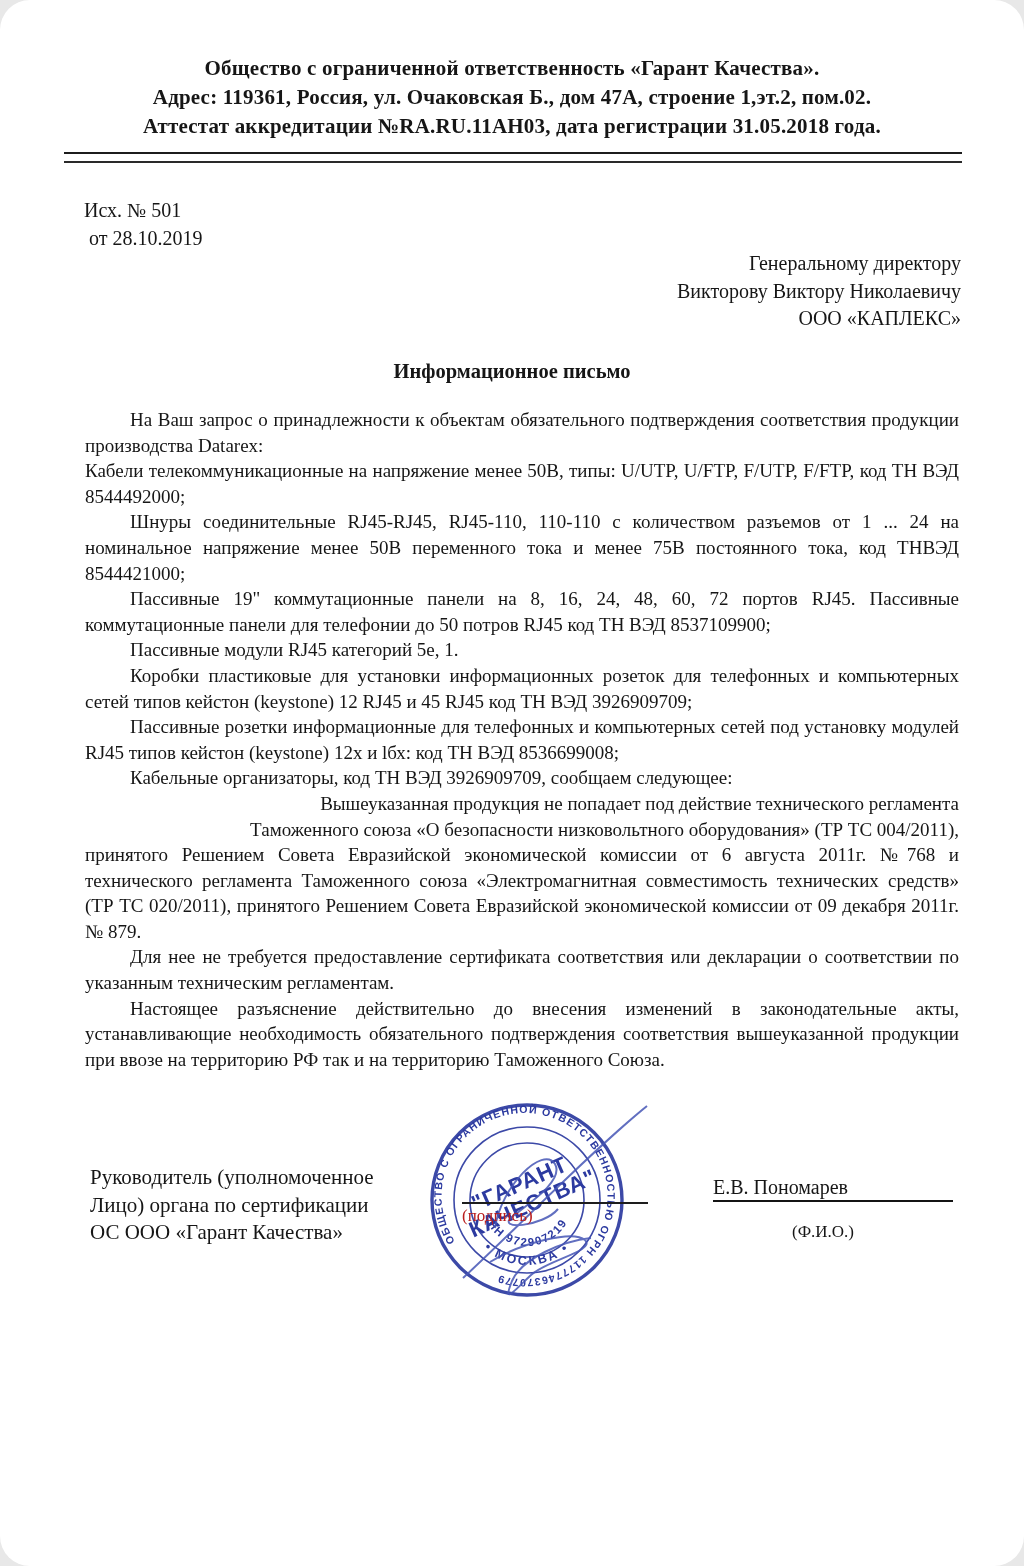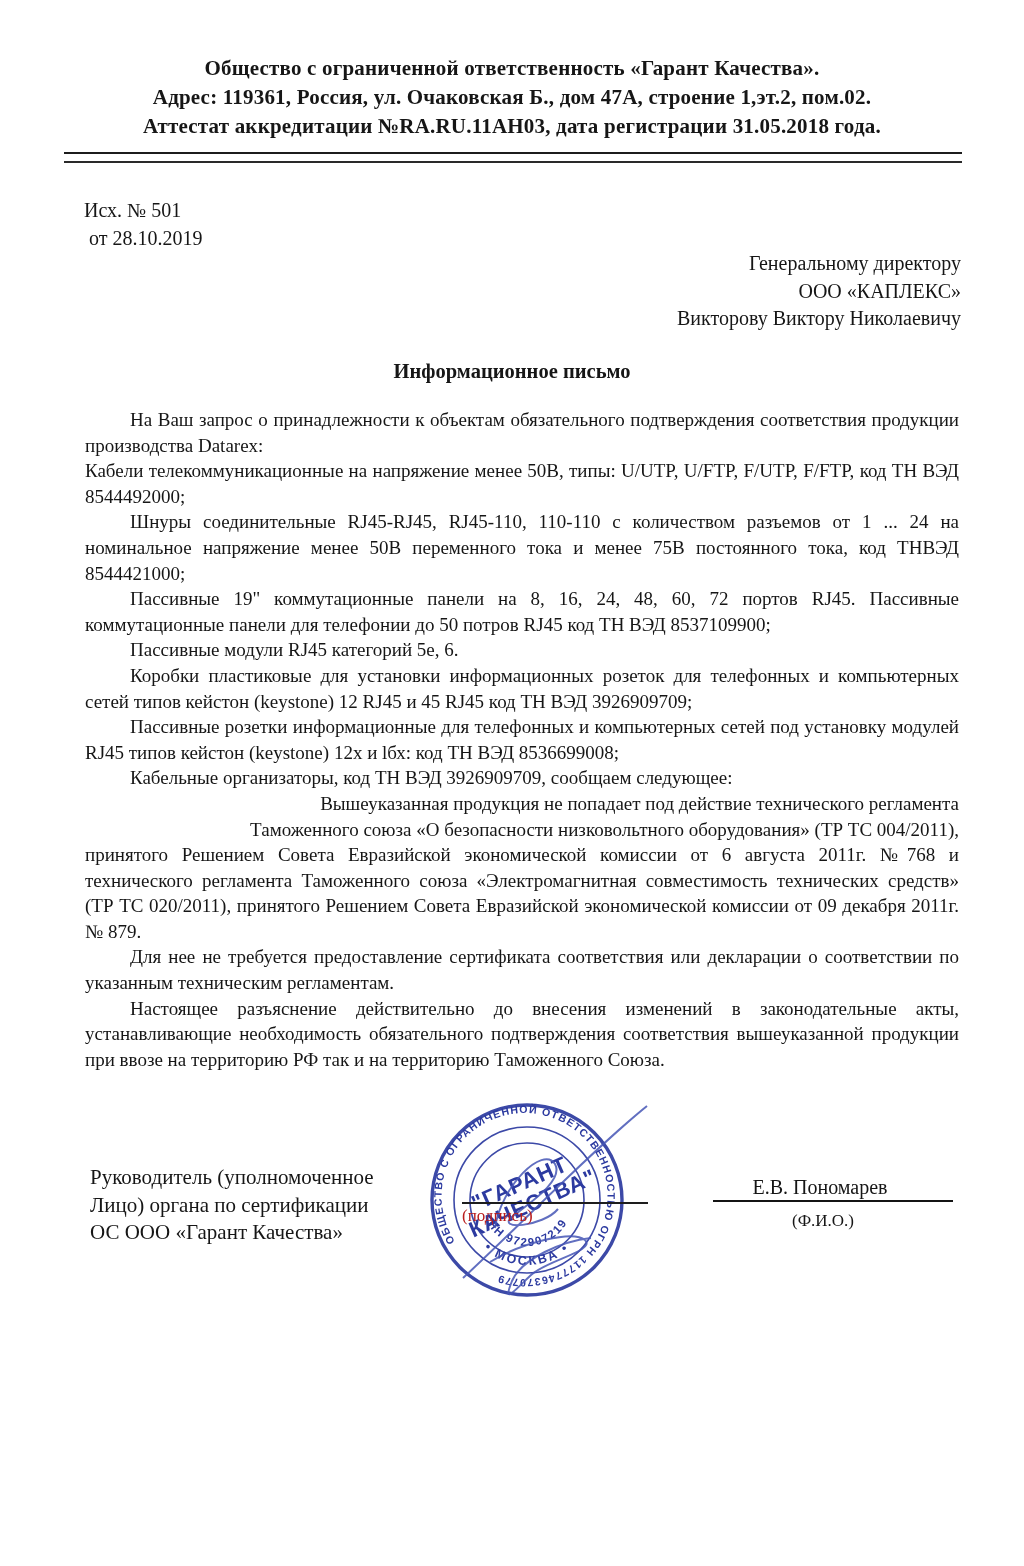--- a/index.html
+++ b/index.html
@@ -4,20 +4,21 @@
 <style>
   html,body{margin:0;padding:0;background:#e8e8e8;}
   .page{
     position:relative;
     width:1024px;height:1566px;
     margin:0 auto;
     background:#ffffff;
     font-family:"Liberation Serif","DejaVu Serif",serif;
     color:#161616;
     overflow:hidden;
+    border-radius:30px;
   }
   
   .letterhead{
     position:absolute;top:54px;left:0;right:0;
     text-align:center;
     font-weight:bold;
     font-size:21px;line-height:29px;
     letter-spacing:0.2px;
   }
   .rule-double{
@@ -70,25 +71,24 @@
   .podpis{
     position:absolute;top:1206px;left:462px;width:186px;
     font-size:17px;color:#b91c1c;
   }
   .sig-right{
     position:absolute;top:1176px;left:713px;width:240px;
     font-size:20px;
   }
   .sig-right .name-line{
     border-bottom:2px solid #141414;
-    text-align:center;
     padding-bottom:1px;padding-right:26px;
   }
   .sig-right .fio{
-    text-align:center;font-size:17px;padding-top:9px;padding-right:20px;
+    text-align:center;font-size:17px;padding-top:20px;padding-right:20px;
   }
   .stamp-text{font-family:"Liberation Sans","DejaVu Sans",sans-serif;font-weight:bold;}
 </style>
 </head>
 <body>
 
 <div class="page">
 
   <div class="letterhead">
     <div>Общество с ограниченной ответственность «Гарант Качества».</div>
@@ -97,32 +97,32 @@
   </div>
   <div class="rule-double"></div>
 
   <div class="ref-block">
     <div>Исх. № 501</div>
     <div class="date">от 28.10.2019</div>
   </div>
 
   <div class="recipient">
     <div>Генеральному директору</div>
+    <div>Викторову Виктору Николаевичу</div>
     <div>ООО «КАПЛЕКС»</div>
-    <div>Викторову Виктору Николаевичу</div>
   </div>
 
   <div class="doc-title">Информационное письмо</div>
 
   <div class="body-text">
     <p class="indent">На Ваш запрос о принадлежности к объектам обязательного подтверждения соответствия продукции производства Datarex:</p>
     <p>Кабели телекоммуникационные на напряжение менее 50В, типы: U/UTP, U/FTP, F/UTP, F/FTP, код ТН ВЭД 8544492000;</p>
     <p class="indent">Шнуры соединительные RJ45-RJ45, RJ45-110, 110-110 с количеством разъемов от 1 ... 24 на номинальное напряжение менее 50В переменного тока и менее 75В постоянного тока, код ТНВЭД 8544421000;</p>
     <p class="indent">Пассивные 19" коммутационные панели на 8, 16, 24, 48, 60, 72 портов RJ45. Пассивные коммутационные панели для телефонии до 50 потров RJ45 код ТН ВЭД 8537109900;</p>
-    <p class="indent">Пассивные модули RJ45 категорий 5е, 6.</p>
+    <p class="indent">Пассивные модули RJ45 категорий 5е, 1.</p>
     <p class="indent">Коробки пластиковые для установки информационных розеток для телефонных и компьютерных сетей типов кейстон (keystone) 12 RJ45 и 45 RJ45 код ТН ВЭД 3926909709;</p>
     <p class="indent">Пассивные розетки информационные для телефонных и компьютерных сетей под установку модулей RJ45 типов кейстон (keystone) 12х и lбх: код ТН ВЭД 8536699008;</p>
     <p class="indent">Кабельные организаторы, код ТН ВЭД 3926909709, сообщаем следующее:</p>
     <p class="indent ragged">Вышеуказанная продукция не попадает под действие технического регламента</p>
     <p class="ragged">Таможенного союза «О безопасности низковольтного оборудования» (ТР ТС 004/2011),</p>
     <p>принятого Решением Совета Евразийской экономической комиссии от 6 августа 2011г. №768 и технического регламента Таможенного союза «Электромагнитная совместимость технических средств» (ТР ТС 020/2011), принятого Решением Совета Евразийской экономической комиссии от 09 декабря 2011г. № 879.</p>
     <p class="indent">Для нее не требуется предоставление сертификата соответствия или декларации о соответствии по указанным техническим регламентам.</p>
     <p class="indent">Настоящее разъяснение действительно до внесения изменений в законодательные акты, устанавливающие необходимость обязательного подтверждения соответствия вышеуказанной продукции при ввозе на территорию РФ так и на территорию Таможенного Союза.</p>
   </div>
 

